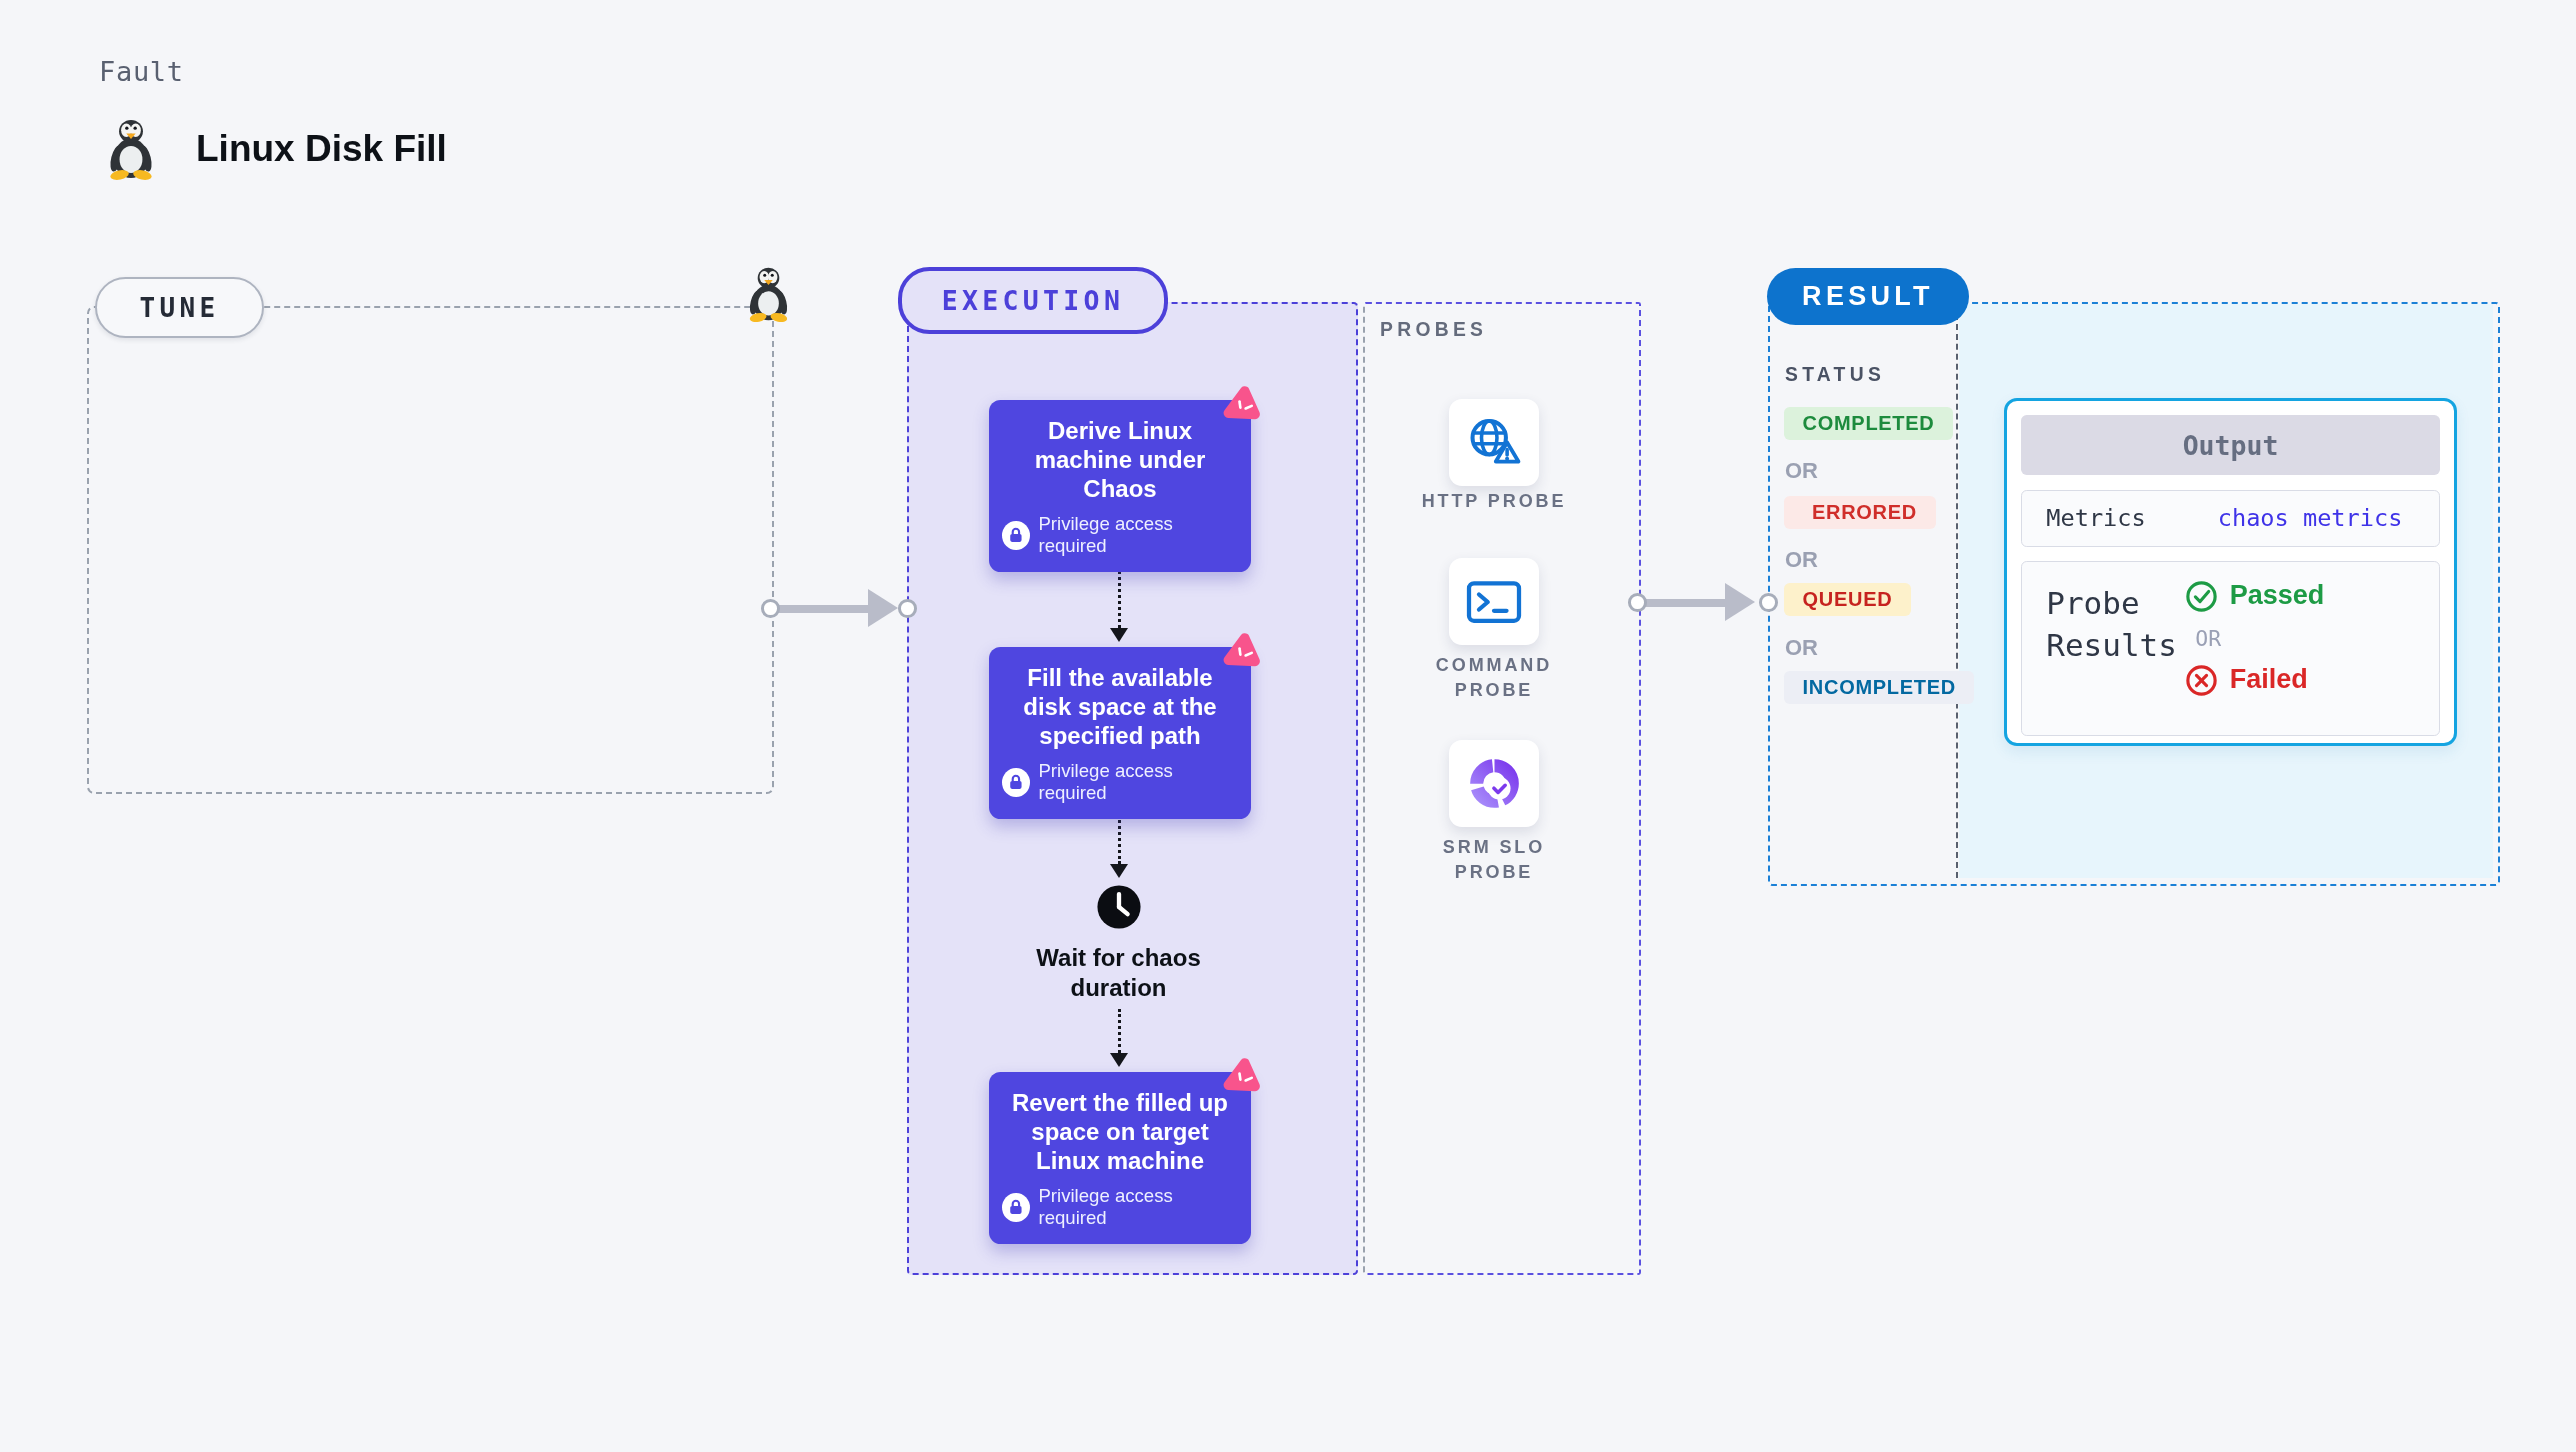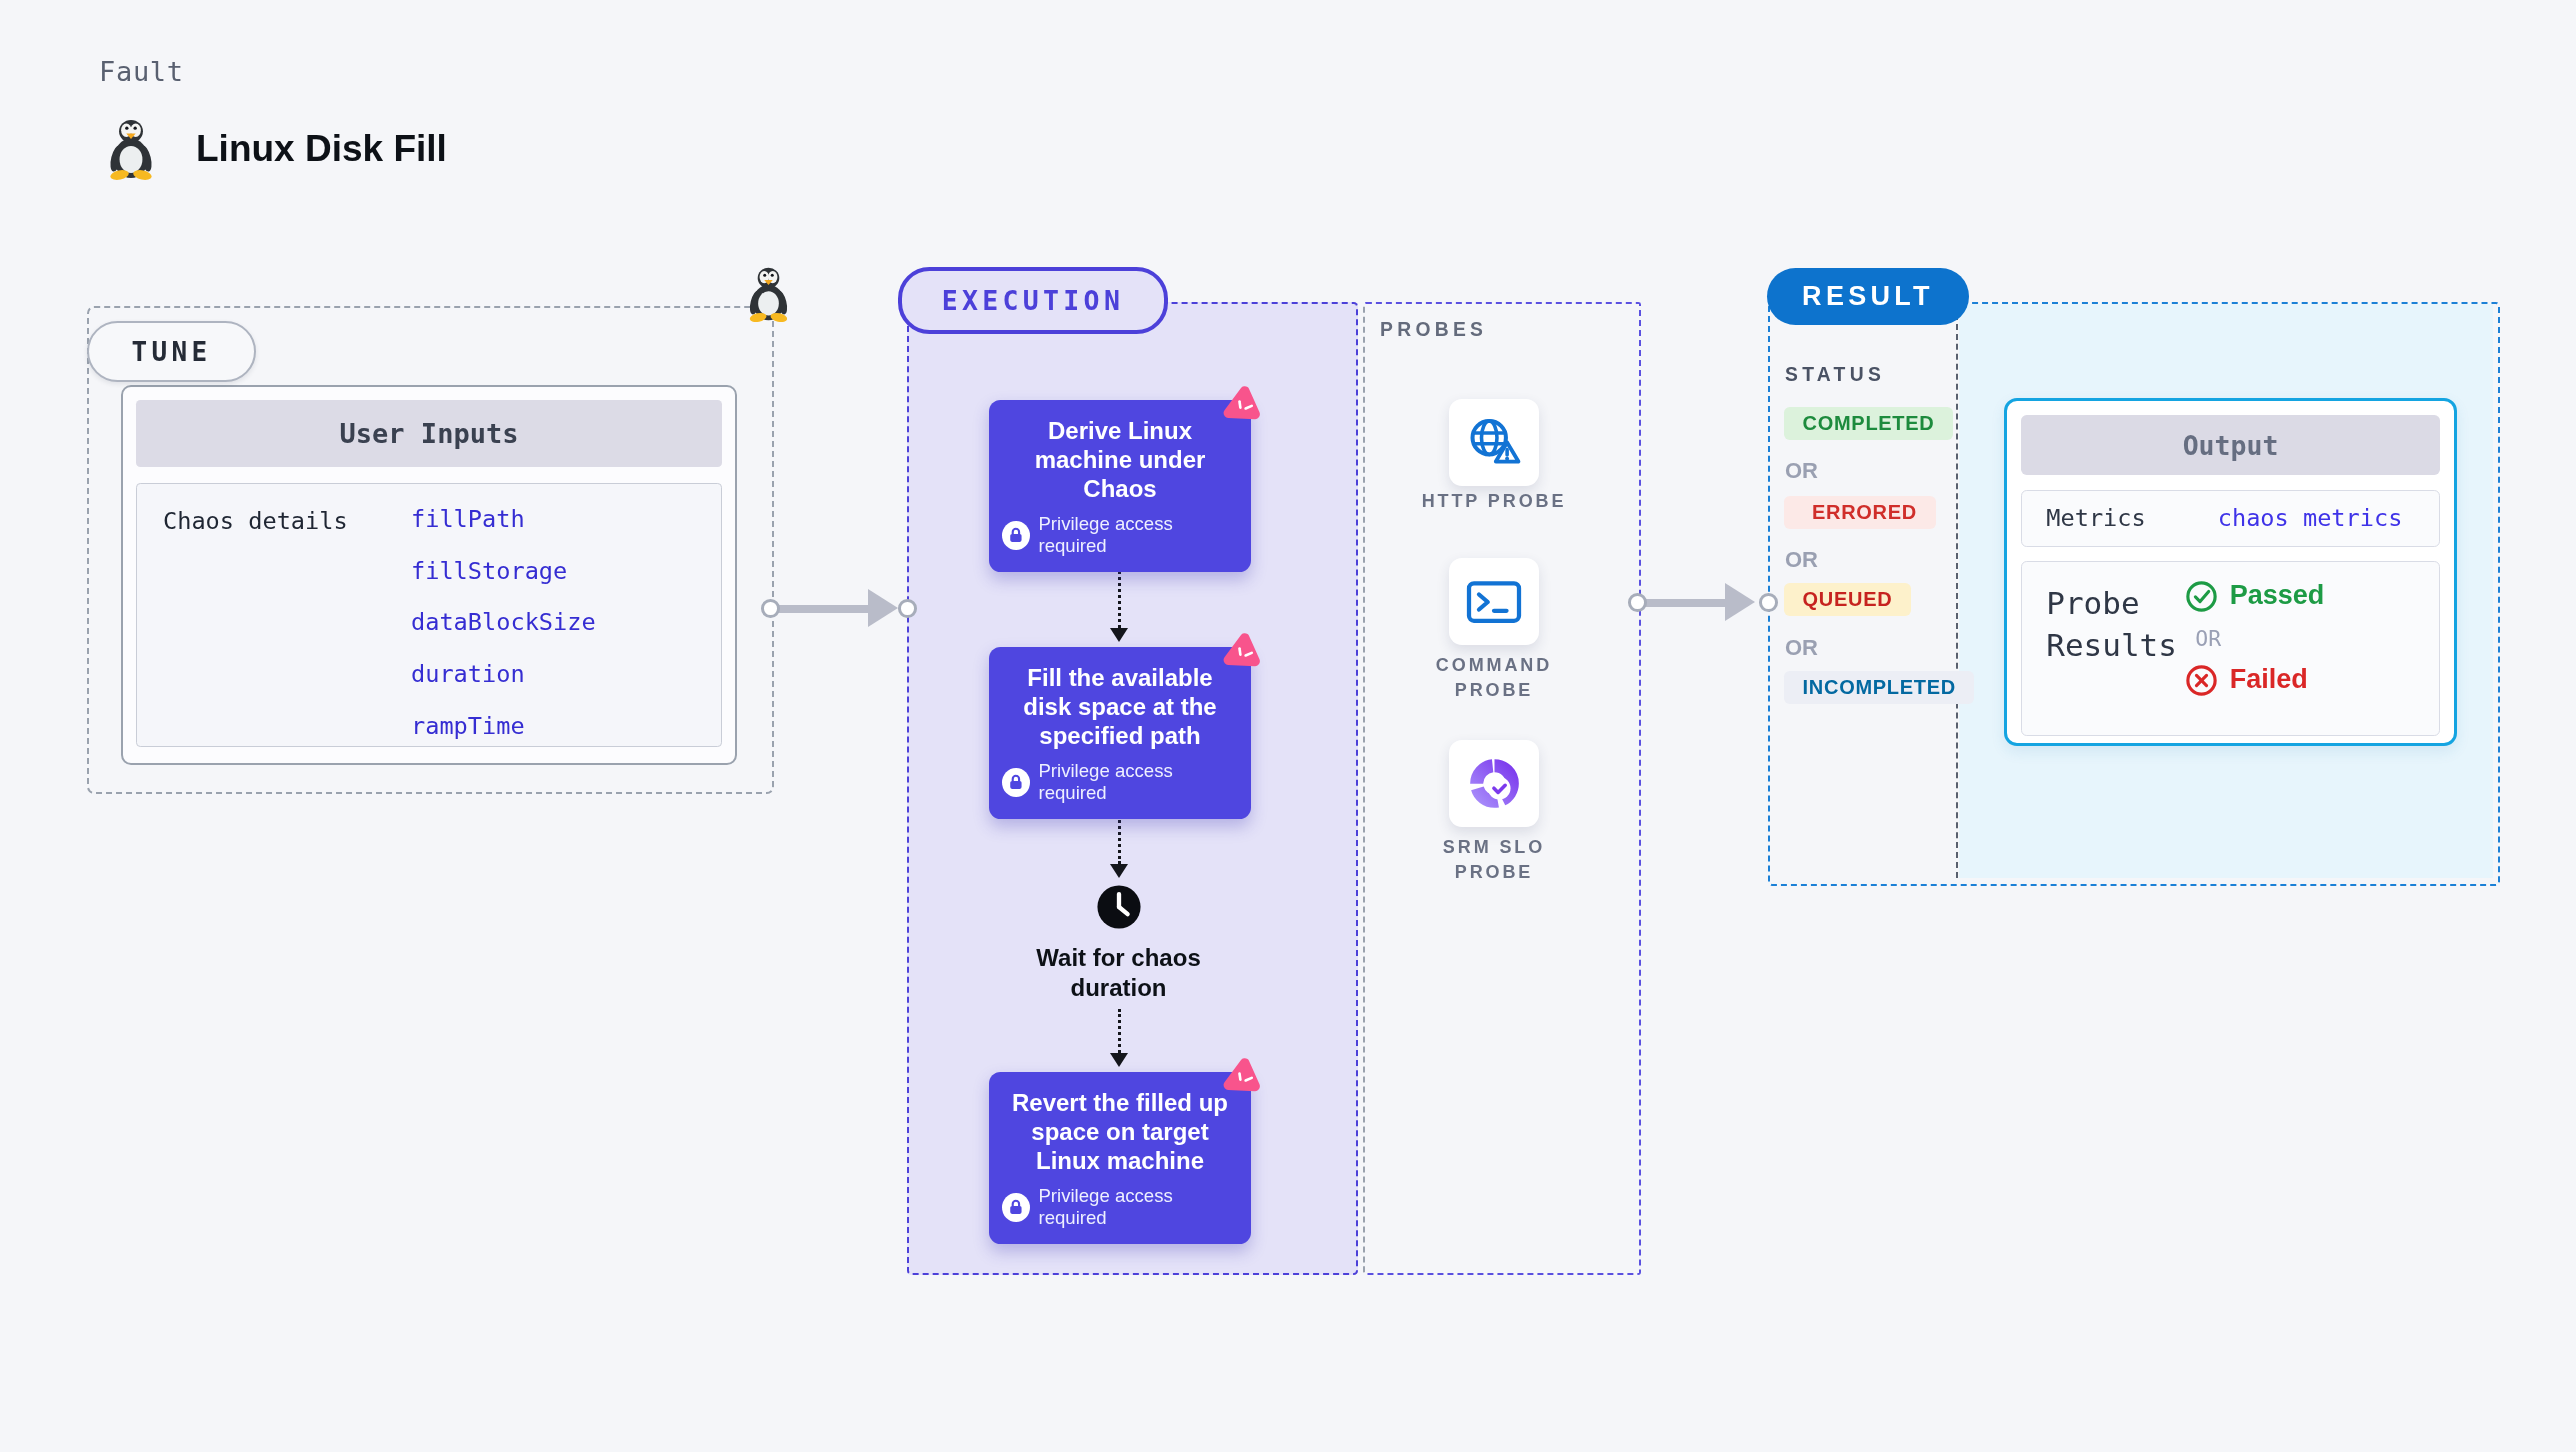--- a/index.html
+++ b/index.html
@@ -9,23 +9,23 @@
   .sans{font-family:"Liberation Sans", sans-serif;}
   .abs{position:absolute;}
 
   
   .eyebrow{left:99px;top:56px;font-size:27px;font-weight:500;color:#596070;letter-spacing:0.7px;}
   .page-title{left:196px;top:128px;font-size:37px;font-weight:700;color:#0d1117;}
 
   
   .pill{display:flex;align-items:center;justify-content:center;border-radius:31.5px;
         font-weight:700;letter-spacing:4.3px;z-index:6;}
-  .pill-tune{left:87px;top:277px;width:165px;height:57px;background:#f7f8fa;
+  .pill-tune{left:95px;top:277px;width:165px;height:57px;background:#f7f8fa;
              border:2.1px solid #aeb4c0;color:#252b36;font-size:26px;
-             box-shadow:0 2.1px 5.7px rgba(30,35,60,.10);margin-top:44px;}
+             box-shadow:0 2.1px 5.7px rgba(30,35,60,.10);}
   .pill-exec{left:898px;top:267px;width:262px;height:59px;background:#e4e2f8;
              border:4.3px solid #4c40d9;color:#4c40d9;font-size:26.5px;}
   .pill-result{left:1767px;top:268px;width:202px;height:57px;background:#0d73cd;
                color:#ffffff;font-size:27px;}
 
   
   .box-tune{left:87px;top:306px;width:683px;height:484px;border:2.1px dashed #9aa2ae;border-radius:7.2px;}
   .box-exec{left:907px;top:302px;width:447px;height:969px;background:#e4e2f8;
             border:2.9px dashed #4c40d9;border-radius:4.3px;}
   .box-probes{left:1363px;top:302px;width:274px;height:969px;border:2.1px dashed #5b51e0;
@@ -137,33 +137,20 @@
     <ellipse cx="41" cy="24" rx="10" ry="13" fill="#f4f4f2"></ellipse>
     <ellipse cx="59" cy="24" rx="10" ry="13" fill="#f4f4f2"></ellipse>
     <ellipse cx="50" cy="80" rx="22" ry="26" fill="#eceff0"></ellipse>
     <circle cx="42" cy="20" r="3.2" fill="#14161c"></circle>
     <circle cx="58" cy="20" r="3.2" fill="#14161c"></circle>
     <polygon points="41,30 59,30 50,41" fill="#f4a81f"></polygon>
     <ellipse cx="28" cy="110" rx="18" ry="9" fill="#f7b921" transform="rotate(-12 28 110)"></ellipse>
     <ellipse cx="72" cy="110" rx="18" ry="9" fill="#f7b921" transform="rotate(12 72 110)"></ellipse>
   </svg>
 
-  <div class="abs ui-card">
-    <div class="ui-header mono">User Inputs</div>
-    <div class="ui-body">
-      <span class="chaos-label mono">Chaos details</span>
-      <div class="input-list">
-        <span class="input-link mono">fillPath</span>
-        <span class="input-link mono">fillStorage</span>
-        <span class="input-link mono">dataBlockSize</span>
-        <span class="input-link mono">duration</span>
-        <span class="input-link mono">rampTime</span>
-      </div>
-    </div>
-  </div>
 
   <div class="abs h-arrow-line" style="left:778px;top:605px;width:90px;"></div>
   <div class="abs h-arrow-head" style="left:868px;top:589px;"></div>
   <div class="abs node-dot" style="left:761px;top:599px;"></div>
   <div class="abs node-dot" style="left:898px;top:599px;"></div>
 
   <div class="abs box-exec"></div>
   <div class="abs pill pill-exec mono">EXECUTION</div>
 
   <div class="abs step-card" style="top:400px;min-height:132px;justify-content:space-between;">

